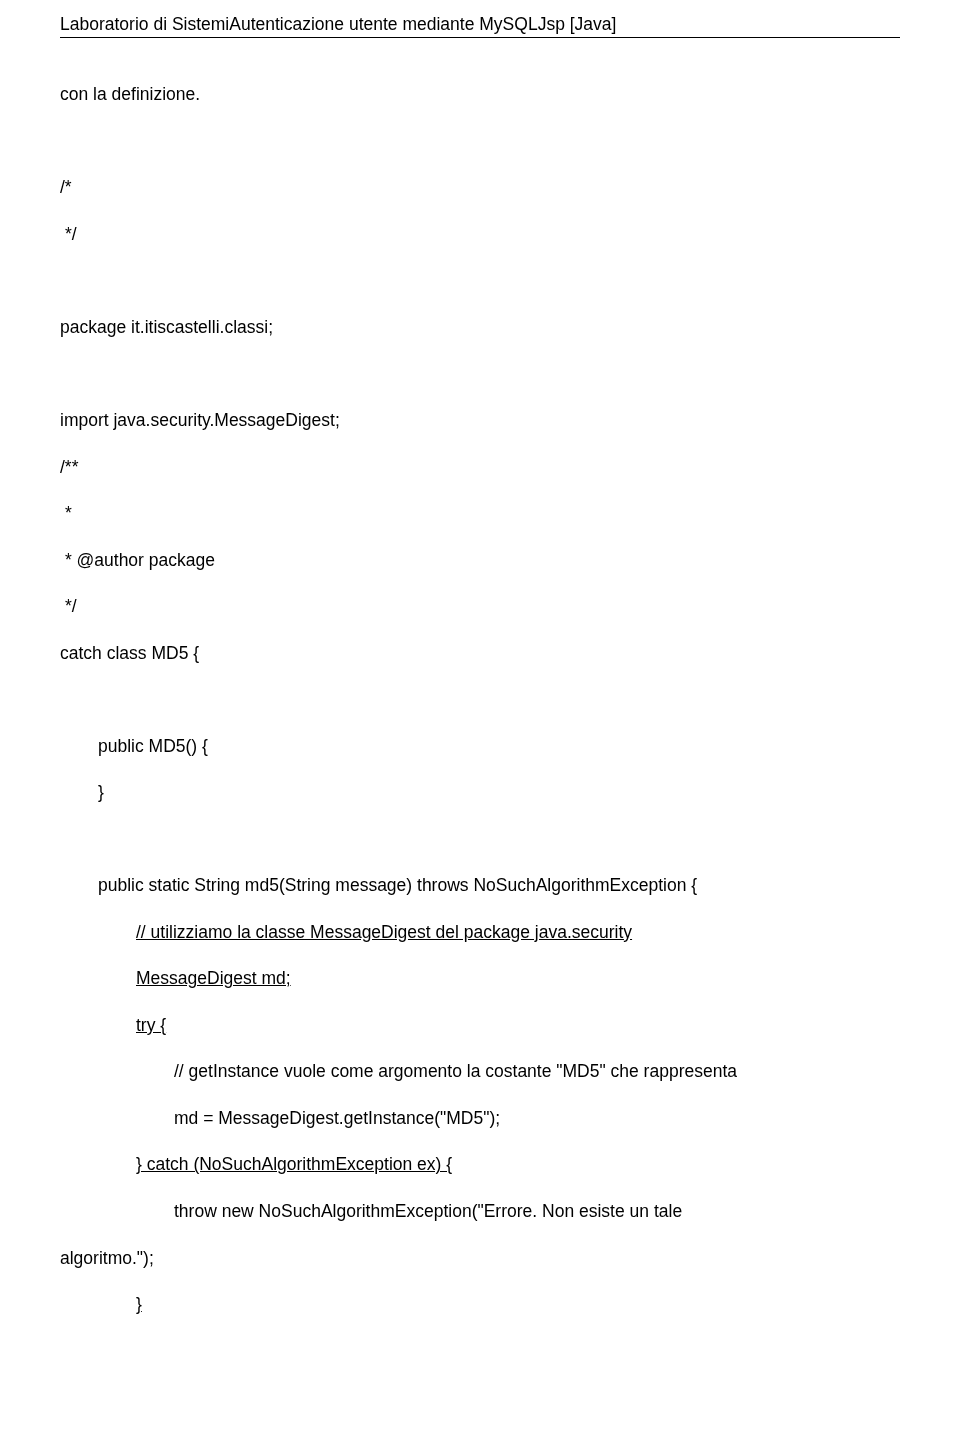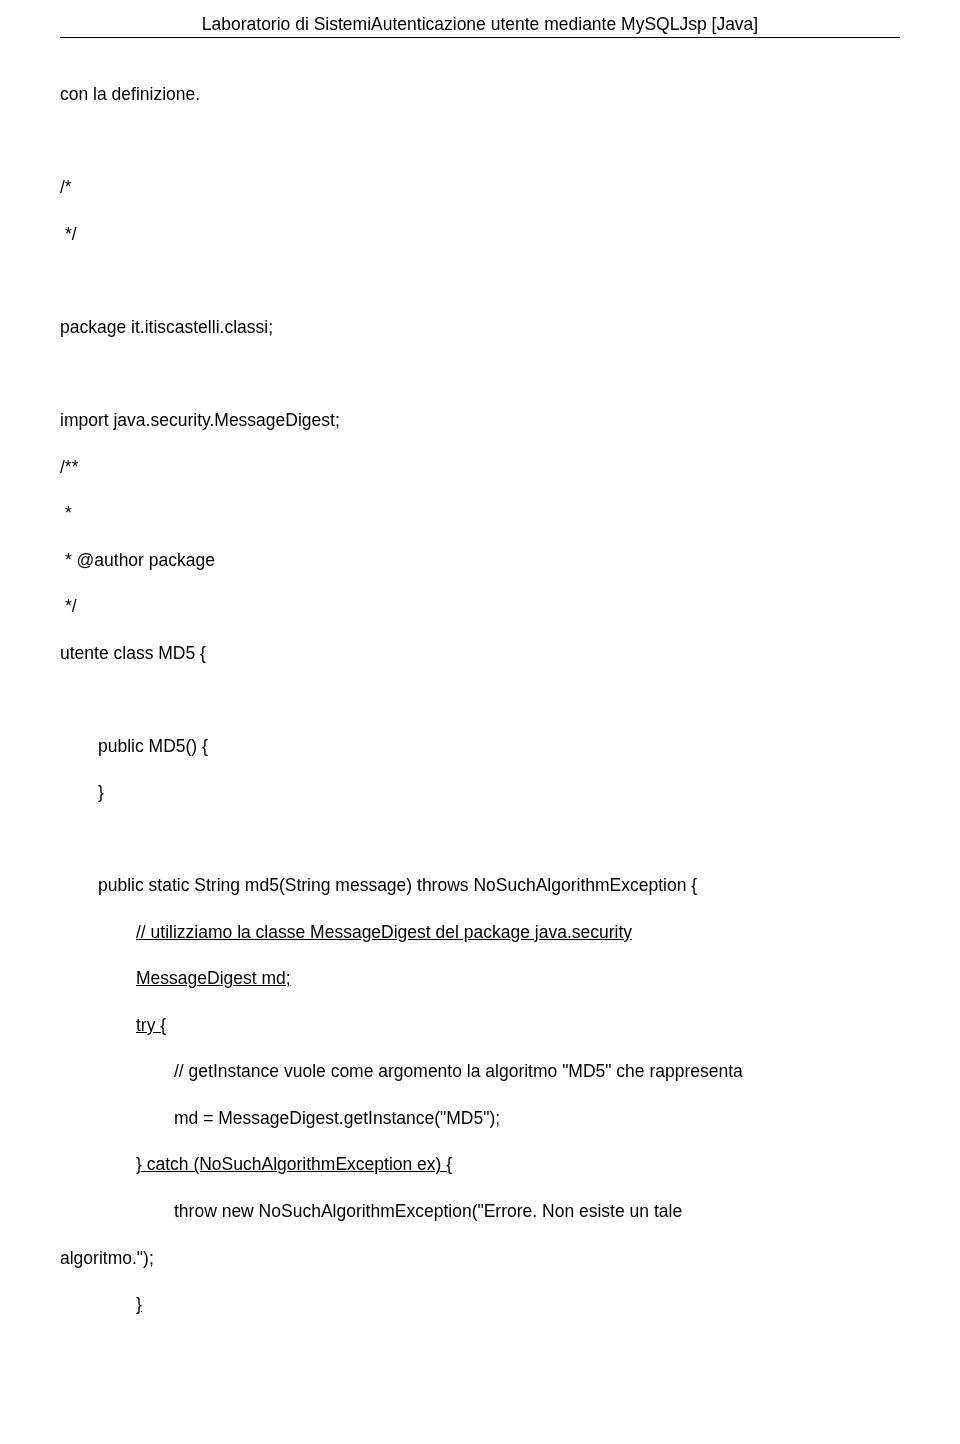--- a/index.html
+++ b/index.html
@@ -14,21 +14,21 @@
     position: relative;
   }
   .page {
     padding: 14px 60px 60px 60px;
     box-sizing: border-box;
     min-height: 1444px;
     position: relative;
   }
   .header {
     display: flex;
-    justify-content: center;
+    justify-content: flex-start;
     font-size: 17.5px;
     border-bottom: 1px solid #000;
     padding-bottom: 2px;
     margin-bottom: 22px;
     white-space: nowrap;
   }
   .content {
     font-size: 17.5px;
     line-height: 1.33;
     white-space: pre-wrap;
@@ -54,30 +54,30 @@
 <div>/*</div>
 <div> */</div>
 <br>
 <div>package it.itiscastelli.classi;</div>
 <br>
 <div>import java.security.MessageDigest;</div>
 <div>/**</div>
 <div> *</div>
 <div> * @author package</div>
 <div> */</div>
-<div>utente class MD5 {</div>
+<div>catch class MD5 {</div>
 <br>
 <div class="ind1">public MD5() {</div>
 <div class="ind1">}</div>
 <br>
 <div class="ind1">public static String md5(String message) throws NoSuchAlgorithmException {</div>
 <div class="ind2">// utilizziamo la classe MessageDigest del package java.security</div>
 <div class="ind2">MessageDigest md;</div>
 <div class="ind2">try {</div>
-<div class="ind3">// getInstance vuole come argomento la algoritmo "MD5" che rappresenta</div>
+<div class="ind3">// getInstance vuole come argomento la costante "MD5" che rappresenta</div>
 <div class="ind3">md = MessageDigest.getInstance("MD5");</div>
 <div class="ind2">} catch (NoSuchAlgorithmException ex) {</div>
 <div class="ind3">throw new NoSuchAlgorithmException("Errore. Non esiste un tale</div>
 <div>algoritmo.");</div>
 <div class="ind2">}</div>
 <br>
 
 
 
 

